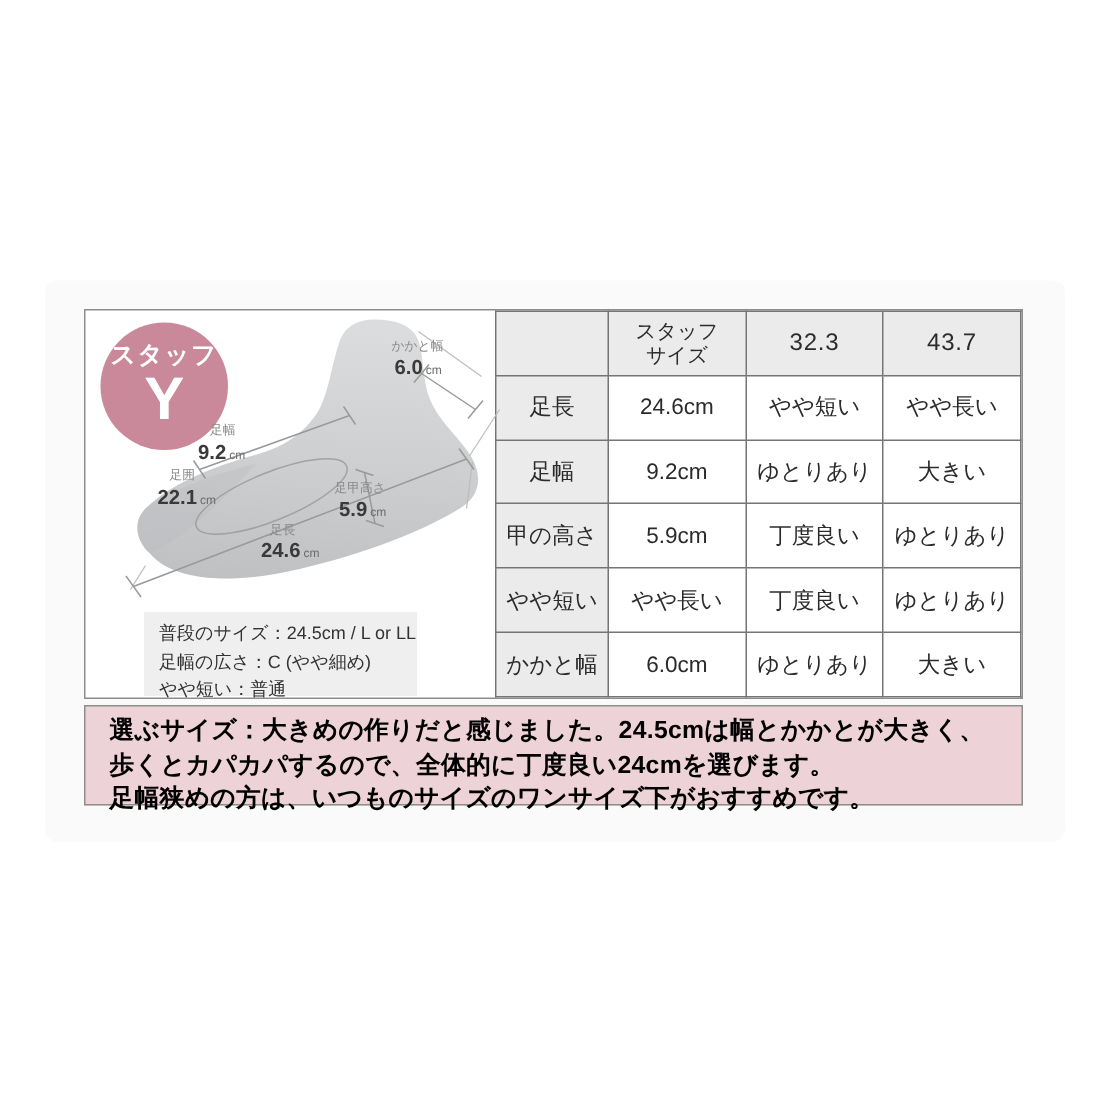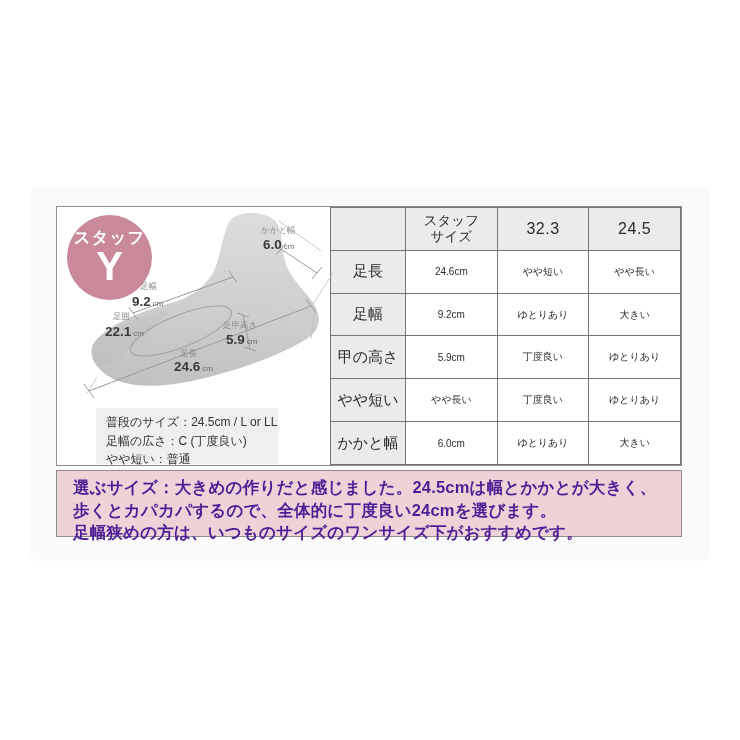--- a/index.html
+++ b/index.html
@@ -35,27 +35,27 @@
   .profile-box div { margin-bottom:5px; white-space:nowrap; }
 
   
   .size-table { width:353px; height:100%; border-collapse:collapse; table-layout:fixed; }
   .size-table th, .size-table td { border:1px solid #757575; text-align:center;
                                    vertical-align:middle; padding:0; }
   .size-table tr { height:16.66%; }
   .size-table th { background:#ebebeb; font-weight:500; font-size:15px; color:#2b2b2b; }
   .col-staffsize { font-size:13.5px !important; line-height:16px; white-space:pre-line; }
   .col-num { font-size:16px !important; letter-spacing:0.5px; }
-  .size-table td { background:#ffffff; font-size:10px; color:#2b2b2b; }
+  .size-table td { background:#ffffff; font-size:15px; color:#2b2b2b; }
   .size-table col.c1 { width:75px; }
 
   
   .note-box { position:absolute; left:56px; top:470px; width:626px; height:67px;
               background:#edd2d8; border:1px solid #8d8d8d; padding:5px 16px 0 16px;
-              font-size:16.5px; font-weight:600; line-height:22.5px; color:#4c1d95;
+              font-size:16.5px; font-weight:600; line-height:22.5px; color:#000000;
               letter-spacing:0.2px; }
   .note-box div { white-space:nowrap; }
 </style>
 </head>
 <body>
 
 <div class="canvas">
   <div class="backdrop"></div>
 
   <div class="panel">
@@ -126,39 +126,39 @@
 
         <text class="m-label" x="97" y="147">足長</text>
         <text class="m-value" x="91" y="162"><tspan>24.6</tspan><tspan class="m-unit" dx="2">cm</tspan></text>
 
         <text class="m-label" x="178" y="24">かかと幅</text>
         <text class="m-value" x="180" y="40"><tspan>6.0</tspan><tspan class="m-unit" dx="2">cm</tspan></text>
       </svg>
 
       <div class="profile-box">
         <div>普段のサイズ：24.5cm / L or LL</div>
-        <div>足幅の広さ：C (丁度良い)</div>
+        <div>足幅の広さ：C (やや細め)</div>
         <div>やや短い：普通</div>
       </div>
     </div>
 
     <table class="size-table">
       <colgroup>
           <col class="c1">
           <col>
           <col>
           <col>
         </colgroup>
       <tbody>
           <tr>
         <th></th>
         <th class="col-staffsize">スタッフ
 サイズ</th>
         <th class="col-num">32.3</th>
-        <th class="col-num">24.5</th>
+        <th class="col-num">43.7</th>
       </tr>
       <tr>
         <th>足長</th>
         <td>24.6cm</td>
         <td>やや短い</td>
         <td>やや長い</td>
       </tr>
       <tr>
         <th>足幅</th>
         <td>9.2cm</td>

